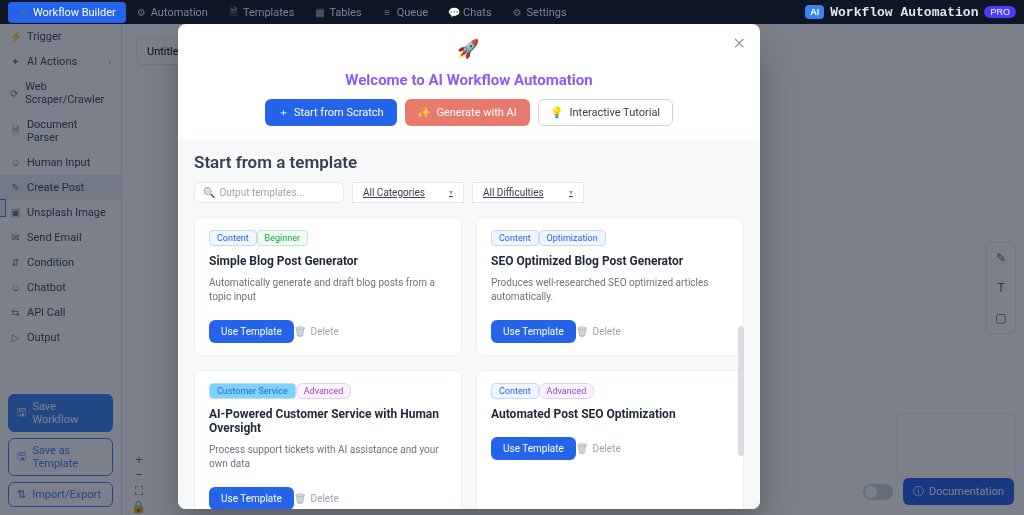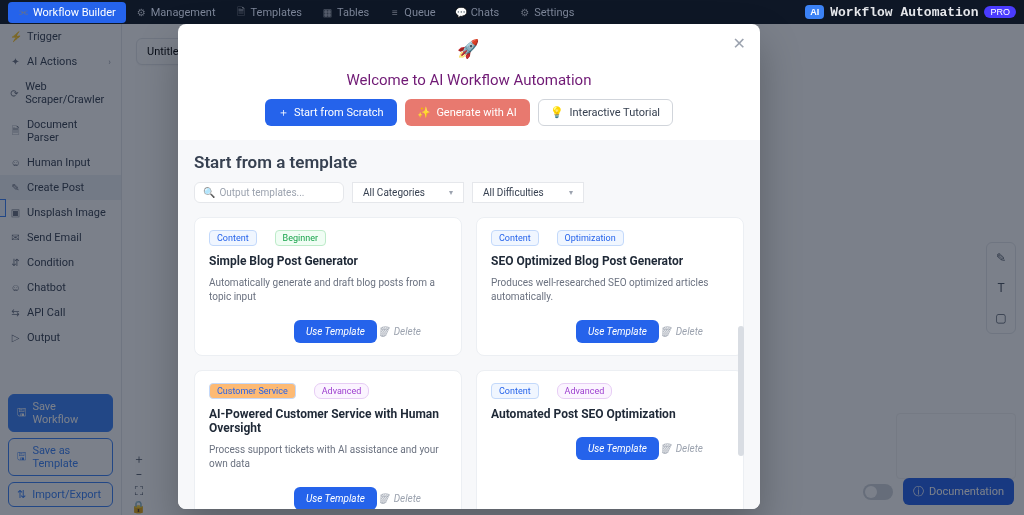--- a/index.html
+++ b/index.html
@@ -32,64 +32,64 @@
   .bottom-widgets { position:absolute; right:10px; bottom:10px; display:flex; align-items:center; gap:10px; }
   .toggle { width:30px; height:16px; background:#d1d5db; border-radius:10px; position:relative; }
   .toggle::after{content:""; position:absolute; top:2px; left:2px; width:12px; height:12px; background:#fff; border-radius:50%;}
   .doc-btn { background:#2563eb; color:#fff; border-radius:6px; padding:6px 10px; font-size:11px; display:flex; align-items:center; gap:5px; cursor:pointer;}
   
   .backdrop { position:absolute; inset:24px 0 0 0; background:rgba(15,23,42,.55); pointer-events:none; }
   
   .modal { position:absolute; top:24px; left:178px; width:582px; height:485px; background:#fff; border-radius:8px; box-shadow:0 20px 40px rgba(0,0,0,.25); display:flex; flex-direction:column; overflow:hidden;}
   .modal-close { position:absolute; top:10px; right:14px; color:#9ca3af; font-size:16px; cursor:pointer;}
   .modal-top { text-align:center; padding:14px 0 0 0; font-size:18px;}
-  .modal-title { font-size:15px; font-weight:400; color:#701a75; margin-top:12px;}
+  .modal-title { font-size:15px; font-weight:700; color:#8b5cf6; margin-top:12px;}
   .modal-actions { display:flex; justify-content:center; gap:8px; margin:10px 0 14px 0;}
   .btn { display:inline-flex; align-items:center; gap:5px; padding:5px 12px; border-radius:6px; font-size:11px; cursor:pointer; border:1px solid transparent;}
   .btn-blue { background:#2563eb; color:#fff;}
   .btn-red { background:#e8796f; color:#fff;}
   .btn-outline { background:#fff; border-color:#d1d5db; color:#374151;}
   .modal-body { background:#f7f8fa; flex:1; padding:0 16px 0 16px; overflow:hidden; position:relative;}
   .body-scroll { position:absolute; top:0; left:16px; right:16px; bottom:0; overflow:hidden;}
   .section-title { font-size:17px; font-weight:600; color:#374151; padding:12px 0 10px 0;}
   .filters { display:flex; gap:8px; margin-bottom:14px;}
   .search { flex:0 0 150px; display:flex; align-items:center; gap:4px; background:#fff; border:1px solid #e5e7eb; border-radius:6px; padding:4px 8px; font-size:10px; color:#9ca3af;}
-  .dropdown { flex:0 0 112px; display:flex; justify-content:space-between; align-items:center; background:#fff; border:1px solid #e5e7eb; border-radius:0; padding:4px 10px; font-size:10px; color:#374151;}
+  .dropdown { flex:0 0 112px; display:flex; justify-content:space-between; align-items:center; background:#fff; border:1px solid #e5e7eb; border-radius:0; padding:4px 10px; font-size:10px; color:#374151;text-decoration:underline;}
   .caret-dn{ font-size:8px; color:#9ca3af;}
   .cards { display:grid; grid-template-columns:1fr 1fr; gap:14px;}
   .card { background:#fff; border:1px solid #eceff3; border-radius:8px; padding:12px 14px; display:flex; flex-direction:column; gap:8px;}
-  .tags { display:flex; gap:18px;}
+  .tags { display:flex; gap:0;}
   .tag { font-size:9px; padding:2px 7px; border-radius:4px; border:1px solid;}
   .tag-content { color:#2563eb; border-color:#c3d9fb; background:#f0f6ff;}
   .tag-beginner { color:#16a34a; border-color:#bdebc9; background:#f0fdf4;}
   .tag-intermediate { color:#2563eb; border-color:#c3d9fb; background:#f0f6ff;}
-  .tag-cs { color:#2563eb; border-color:#c3d9fb; background:#fdba74;}
+  .tag-cs { color:#2563eb; border-color:#c3d9fb; background:#7dd3fc;}
   .tag-advanced { color:#9d3ecf; border-color:#e7cdf5; background:#fbf4ff;border-radius:7px;}
   .card-title { font-size:12px; font-weight:700; color:#1f2937;}
   .card-desc { font-size:10px; color:#6b7280; line-height:1.4;}
-  .card-actions { display:flex; align-items:center; justify-content:flex-end; margin-top:8px;font-style:italic;}
+  .card-actions { display:flex; align-items:center; justify-content:flex-start; margin-top:8px;}
   .use-btn { background:#2563eb; color:#fff; border-radius:6px; font-size:10px; padding:6px 12px; cursor:pointer;}
   .delete { display:flex; align-items:center; gap:4px; color:#9ca3af; font-size:10px; cursor:pointer; margin-right:26px;}
   
   .scrollbar { position:absolute; top:186px; right:16px; width:6px; height:130px; background:#d9dde3; border-radius:4px;}
   .side-marker { position:absolute; left:0; top:175px; width:6px; height:18px; background:#f0f6ff; border:1px solid #3b82f6; border-left:none; }
   .ico { width:11px; display:inline-block; text-align:center; font-size:10px; color:#6b7280;}
   .white-panel { position:absolute; right:8px; bottom:36px; width:120px; height:66px; background:#fff; border:1px solid #f1f1f1; border-radius:4px;}
 </style>
 </head>
 <body>
 
 <div class="topbar">
   <div class="tab active">
       <span class="ico">⫘</span>
       <span>Workflow Builder</span>
     </div>
   <div class="tab">
       <span class="ico">⚙</span>
-      <span>Management</span>
+      <span>Automation</span>
     </div>
   <div class="tab">
       <span class="ico">🗎</span>
       <span>Templates</span>
     </div>
   <div class="tab">
       <span class="ico">▦</span>
       <span>Tables</span>
     </div>
   <div class="tab">

